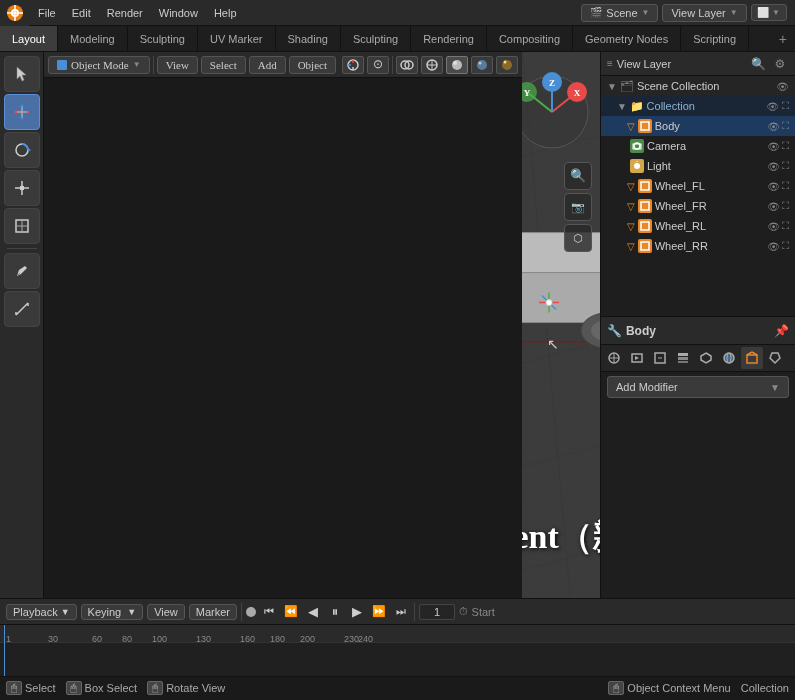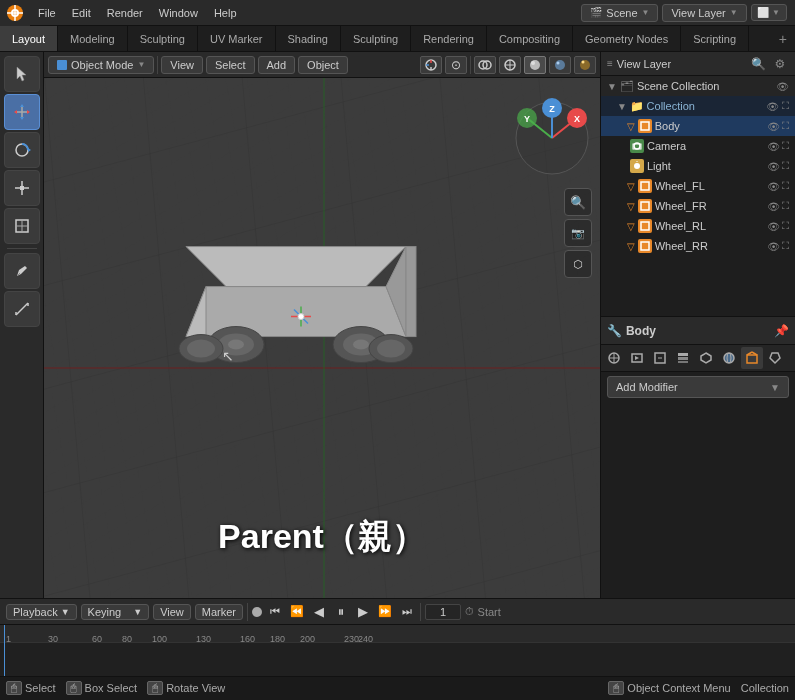--- a/index.html
+++ b/index.html
@@ -115,21 +115,21 @@
     </div>
     <div class="toolbar-btn">
       <svg width="18" height="18" viewBox="0 0 18 18">
         <line x1="3" y1="15" x2="15" y2="3" stroke="#ccc" stroke-width="1.5"></line>
         <line x1="3" y1="12" x2="3" y2="15" stroke="#ccc" stroke-width="1.5"></line>
         <line x1="15" y1="3" x2="15" y2="6" stroke="#ccc" stroke-width="1.5"></line>
       </svg>
     </div>
   </div>
 
-  <div style="flex:1; display:flex; flex-direction:column; position:relative;">
+  <div style="flex:1; display:flex; flex-direction:row; position:relative;font-family:Liberation Serif, serif;">
 
     <div style="display:flex; align-items:center; background:#2a2a2a; height:26px; padding:0 4px; gap:3px; border-bottom:1px solid #111;">
       <div style="background:#3a3a3a; border:1px solid #555; border-radius:3px; padding:2px 8px; font-size:11px; color:#ccc; cursor:pointer; display:flex; align-items:center; gap:4px;">
         <span style="width:10px; height:10px; background:#4a8fd5; border-radius:1px; display:inline-block;"></span>
         <span>Object Mode</span>
         <span class="dropdown-arrow">▼</span>
       </div>
       <div style="width:1px; height:18px; background:#444;"></div>
       <div class="viewport-btn">View</div>
       <div class="viewport-btn">Select</div>
@@ -452,21 +452,21 @@
   </div>
 </div>
 
 <div style="height:78px; background:#404040; border-top:1px solid #111; display:flex; flex-direction:column;">
 
   <div style="display:flex; align-items:center; background:#2a2a2a; height:26px; padding:0 6px; gap:4px; border-bottom:1px solid #111;">
     <div style="background:#3a3a3a; border:1px solid #555; border-radius:3px; padding:1px 6px; font-size:11px; color:#ccc; cursor:pointer; display:flex; align-items:center; gap:3px;">
       <span>Playback</span>
         <span style="font-size:9px;">▼</span>
     </div>
-    <div style="background:#3a3a3a; border:1px solid #555; border-radius:3px; padding:1px 6px; font-size:11px; color:#ccc; cursor:pointer; display:flex; align-items:center; gap:12px;">
+    <div style="background:#3a3a3a; border:1px solid #555; border-radius:3px; padding:1px 6px; font-size:11px; color:#ccc; cursor:pointer; display:flex; align-items:center; gap:6px;">
       <span>Keying</span>
         <span style="font-size:9px;">▼</span>
     </div>
     <div style="background:#3a3a3a; border:1px solid #555; border-radius:3px; padding:1px 6px; font-size:11px; color:#ccc; cursor:pointer;">
       <span>View</span>
     </div>
     <div style="background:#3a3a3a; border:1px solid #555; border-radius:3px; padding:1px 6px; font-size:11px; color:#ccc; cursor:pointer;">
       <span>Marker</span>
     </div>
     <div style="width:1px; height:18px; background:#444;"></div>

